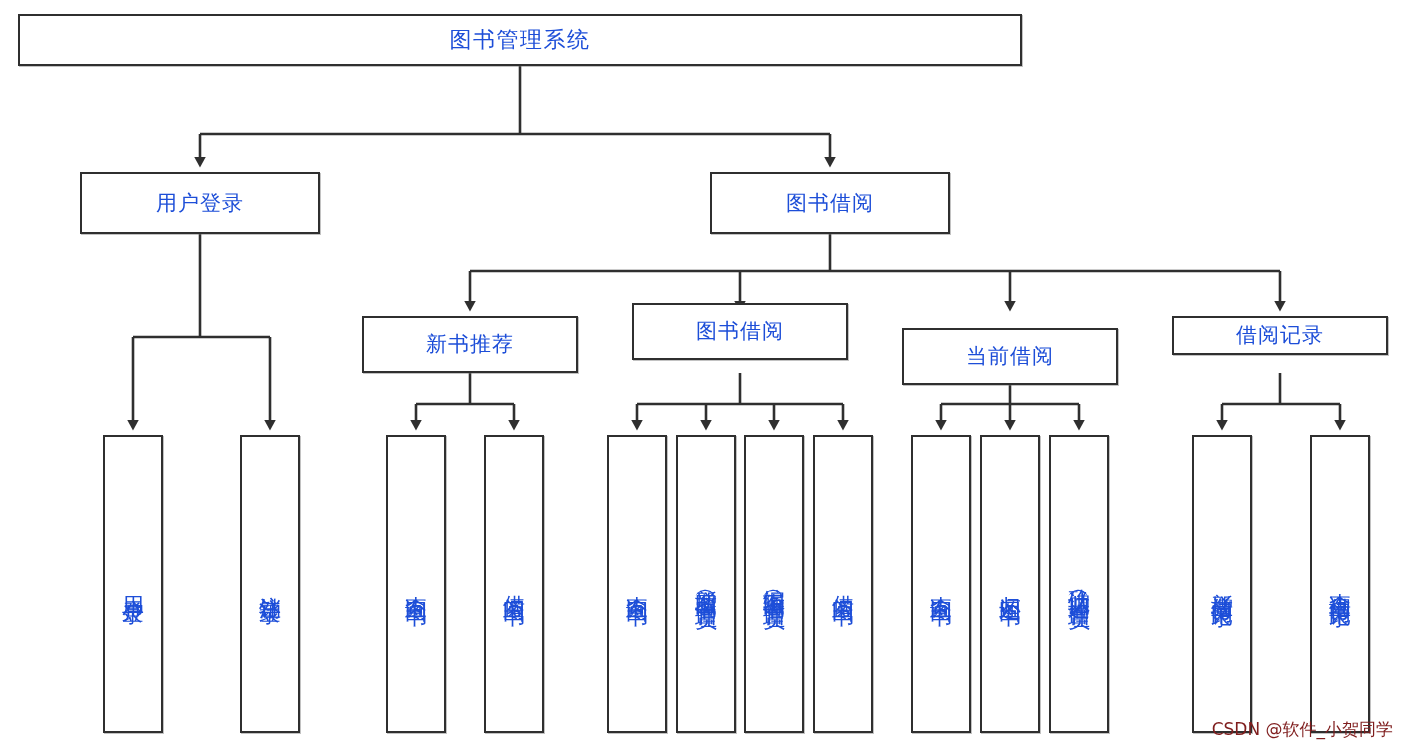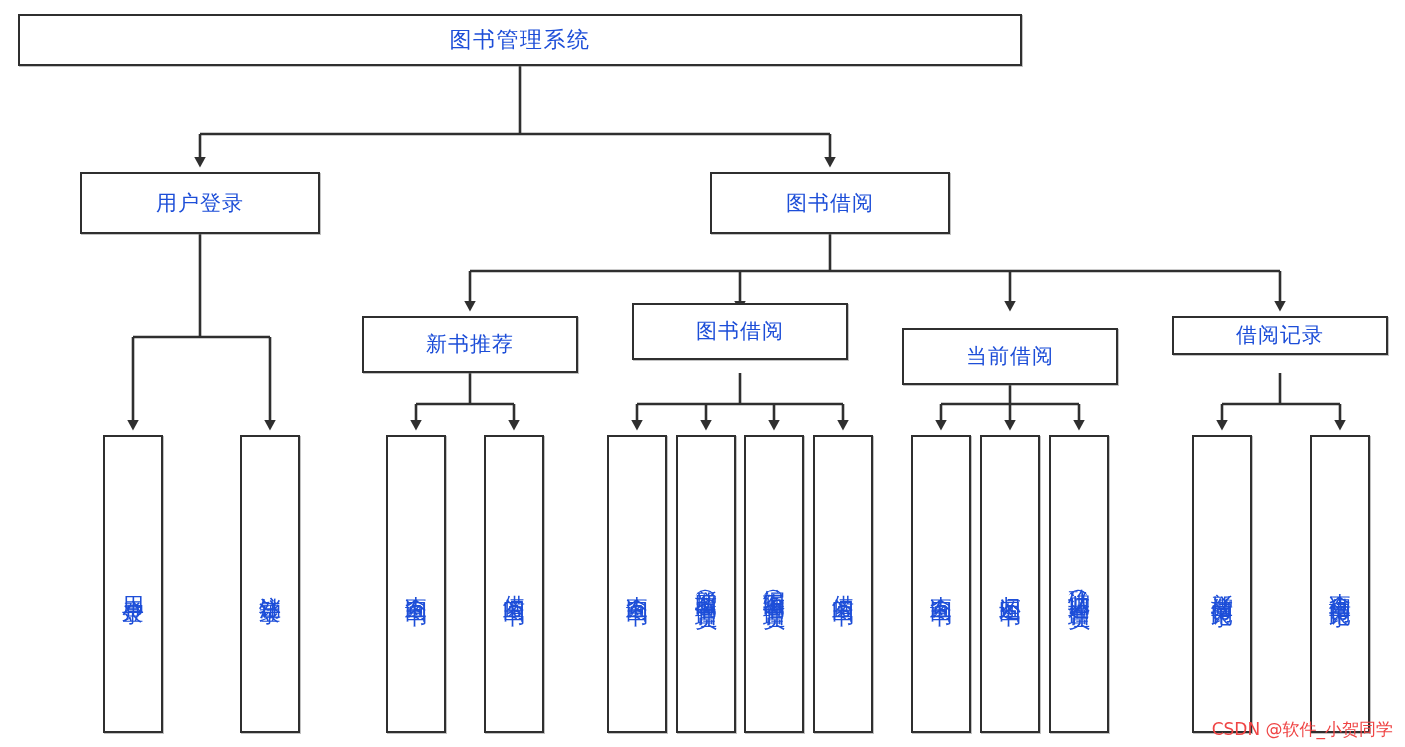--- a/index.html
+++ b/index.html
@@ -54,21 +54,21 @@
     writing-mode:vertical-rl;
     text-orientation:upright;
     font-size:22px;
     letter-spacing:3px;
     line-height:1;
   }
   #watermark{
     position:absolute;
     right:12px;bottom:6px;
     font-size:17px;
-    color:#ef4444;
+    color:#7f1d1d;
     z-index:3;
     white-space:nowrap;
     font-family:"DejaVu Sans","Liberation Sans",sans-serif;
   }
 </style>
 </head>
 <body>
 
 <div id="stage">
 

